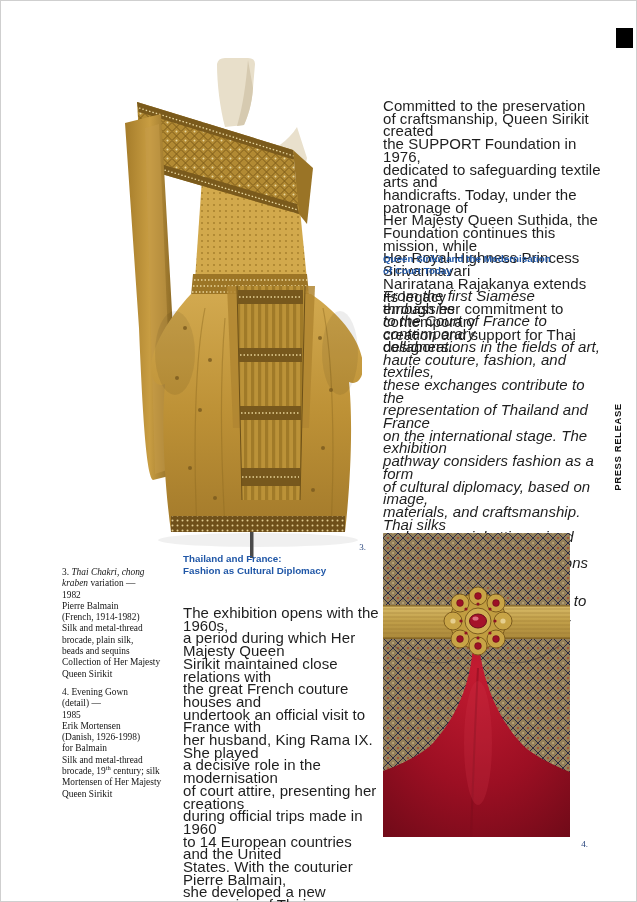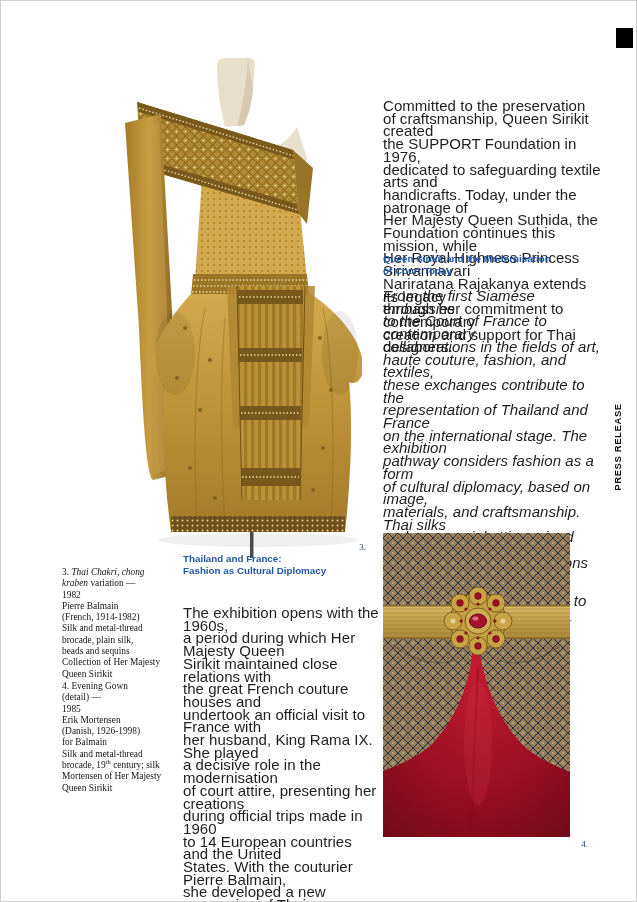--- a/index.html
+++ b/index.html
@@ -22,21 +22,21 @@
   .col-right .p2{position:absolute;left:0;top:290px;width:220px;font-style:italic;}
   .col-middle{position:absolute;left:183px;top:0;width:196px;}
   .col-middle .h2{position:absolute;left:0;top:553px;width:196px;}
   .col-middle .p3{position:absolute;left:0;top:607px;width:196px;}
   .captions{
     position:absolute;left:62px;top:567px;width:122px;
     font-family:"Liberation Serif",serif;font-size:9.4px;line-height:11.3px;
     color:#141414;
   }
   .caption{white-space:pre-line;margin:0;}
-  .caption + .caption{margin-top:1px;}
+  .caption + .caption{margin-top:7px;}
   .caption em{font-style:italic;text-align:right;}
   .caption sup{font-size:6.5px;vertical-align:super;line-height:0;}
   .fig-num{
     position:absolute;font-family:"Liberation Serif",serif;font-size:9px;
     color:#26437c;
   }
   .fig3{left:340px;top:542px;width:26px;text-align:right;}
   .fig4{left:560px;top:839px;width:28px;text-align:right;}
   .dress-figure{position:absolute;left:55px;top:28px;width:307px;height:530px;margin:0;}
   .detail-figure{position:absolute;left:383px;top:533px;width:187px;height:304px;margin:0;}

